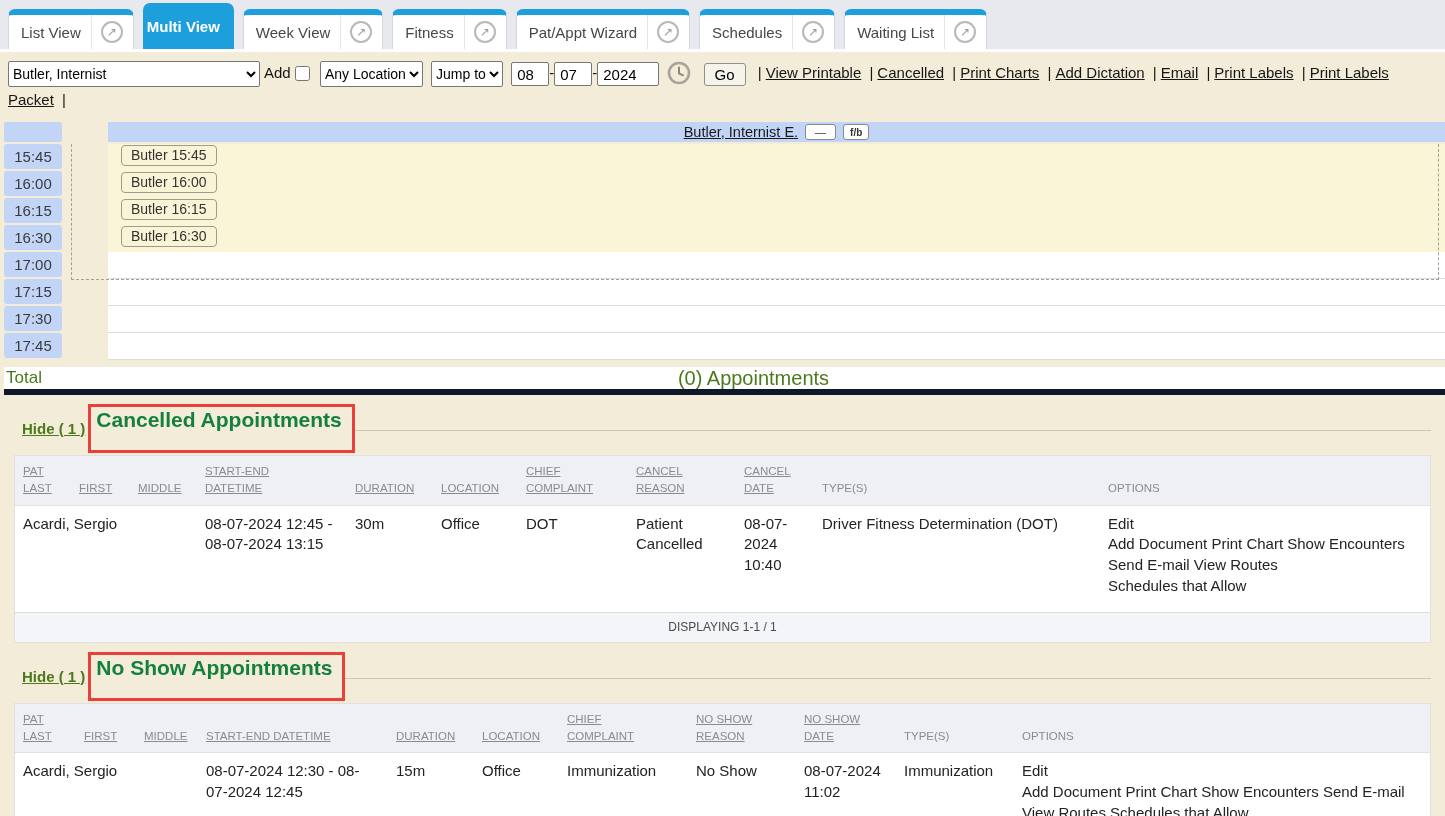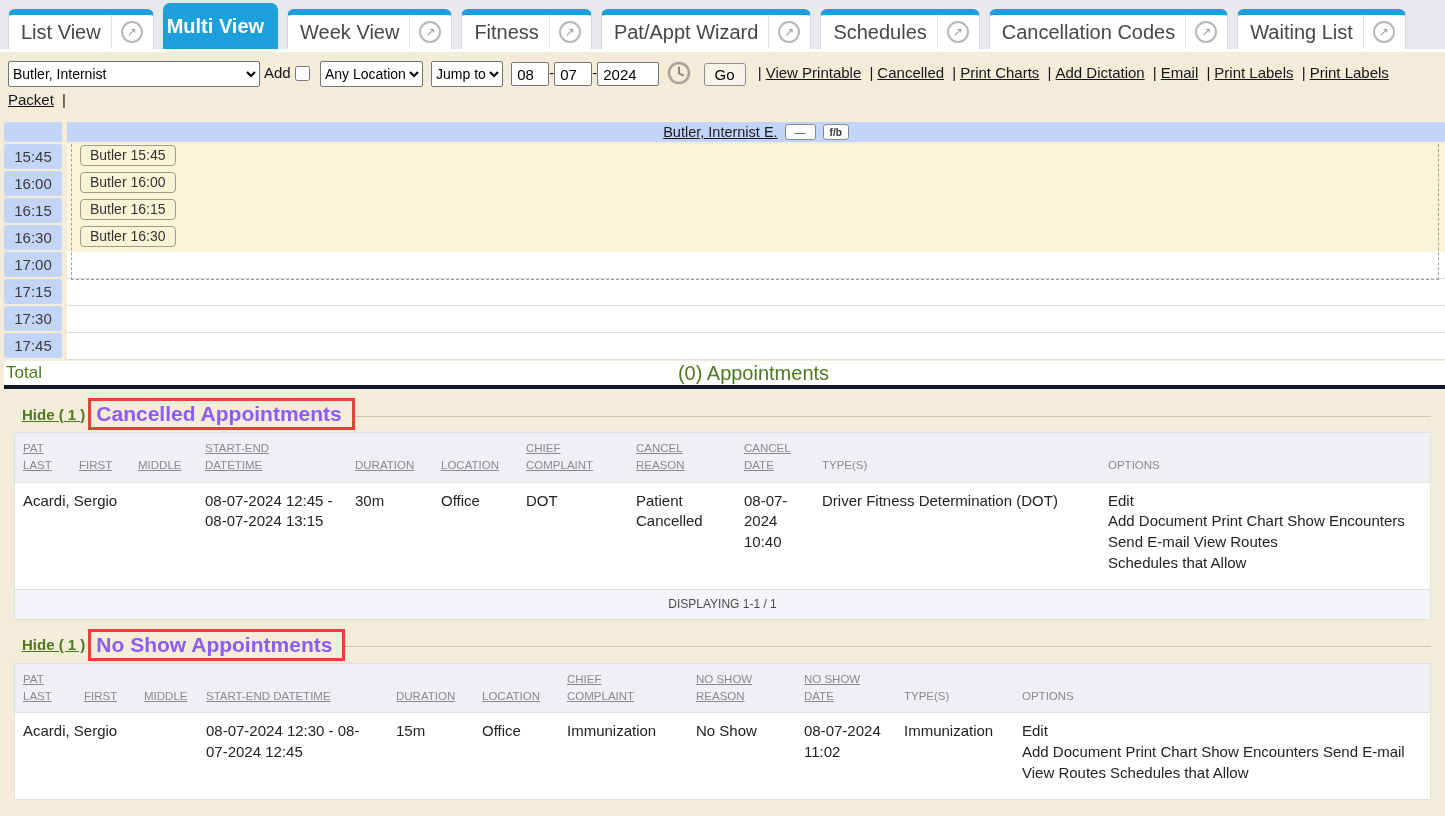--- a/index.html
+++ b/index.html
@@ -22,21 +22,21 @@
   }
   .tab {
     display:flex; align-items:center;
     background:#fff;
     border:1px solid #d6d6dd;
     border-bottom:none;
     border-top:6px solid #1d9fdc;
     border-radius:7px 7px 0 0;
     height:40px;
     padding:0 2px 0 12px;
-    font-size:20px; color:#474747;
+    font-size:15px; color:#474747;
     cursor:pointer;
     white-space:nowrap;
     text-align:right;
   }
   .tab .tab-label { padding-right:10px; }
   .tab-iconwrap {
     border-left:1px solid #e3e3e9;
     align-self:stretch;
     display:flex; align-items:center;
     padding:0 8px 0 9px;
@@ -100,21 +100,21 @@
     margin:0 4px 0 2px;
     vertical-align:middle;
     font-family:"Liberation Sans", sans-serif;
     cursor:pointer;
   }
   .toolbar a { color:#161616; text-decoration:underline; cursor:pointer; }
   .tb-sep { color:#161616; padding:0 4px; }
 
   
   .sched { margin-top:3px; padding-left:4px; }
-  .srow { display:flex; height:27px; align-items:flex-start; }
+  .srow { display:flex; height:27px; align-items:flex-start;gap:41px; }
   .time-col { flex:0 0 58px; margin-right:5px; }
   .head-row { height:20px; margin-bottom:2px; }
   .corner { height:20px; background:#c3d5f7; border-radius:2px; }
   .sched-head {
     flex:1; height:20px;
     background:#c3d5f7;
     display:flex; align-items:center; justify-content:center;
     gap:7px; font-size:14.5px;
   }
   .sched-head a { color:#1a1a1a; text-decoration:underline; cursor:pointer; }
@@ -152,36 +152,36 @@
   .sched-body { position:relative; }
   .dashed-overlay {
     position:absolute; left:67px; right:6px; top:0; height:136px;
     border-left:1px dashed #a3a196;
     border-right:1px dashed #a3a196;
     border-bottom:1px dashed #a3a196;
     pointer-events:none;
   }
   .total-row {
     display:flex; height:28px; background:#fff;
-    border-bottom:4px solid #0f172a; margin-top:1px; align-items:center;
+    border-bottom:6px solid #0f172a; margin-top:7px; align-items:center;
   }
   .total-label { flex:0 0 58px; padding-left:2px; color:#4c7a1b; font-size:17px; }
   .total-value { flex:1; text-align:center; color:#4c7a1b; font-size:20px; }
 
   
   .section { margin:9px 14px 0 14px; }
   .section-header { display:flex; align-items:center; padding-left:8px; }
   .hide-link {
     color:#4c7a1b; font-weight:bold; font-size:15px;
     text-decoration:underline; margin-right:3px; white-space:nowrap; cursor:pointer;
   }
   .red-box {
     border:3px solid #e8413c;
-    color:#8b5cf6; font-weight:bold; font-size:21px;
-    padding:1px 10px 1px 5px;
+    color:#15803d; font-weight:bold; font-size:21px;
+    padding:1px 10px 18px 5px;
     white-space:nowrap;
   }
   .section-rule { flex:1; border-top:1px solid #cfc7ae; margin-top:4px; }
 
   .tbl-wrap { background:#fff; border:1px solid #e0e0e0; margin-top:2px; }
   table { width:100%; border-collapse:collapse; table-layout:fixed; font-size:15px; color:#232323; }
   th {
     background:#eef0f5;
     color:#8b8b8b;
     font-size:11.5px;
@@ -237,26 +237,20 @@
       </span>
   </div>
   <div class="tab">
     <span class="tab-label">Pat/Appt Wizard</span>
     <span class="tab-iconwrap">
         <span class="tab-icon"></span>
       </span>
   </div>
   <div class="tab">
     <span class="tab-label">Schedules</span>
-    <span class="tab-iconwrap">
-        <span class="tab-icon"></span>
-      </span>
-  </div>
-  <div class="tab">
-    <span class="tab-label">Cancellation Codes</span>
     <span class="tab-iconwrap">
         <span class="tab-icon"></span>
       </span>
   </div>
   <div class="tab">
     <span class="tab-label">Waiting List</span>
     <span class="tab-iconwrap">
         <span class="tab-icon"></span>
       </span>
   </div>

